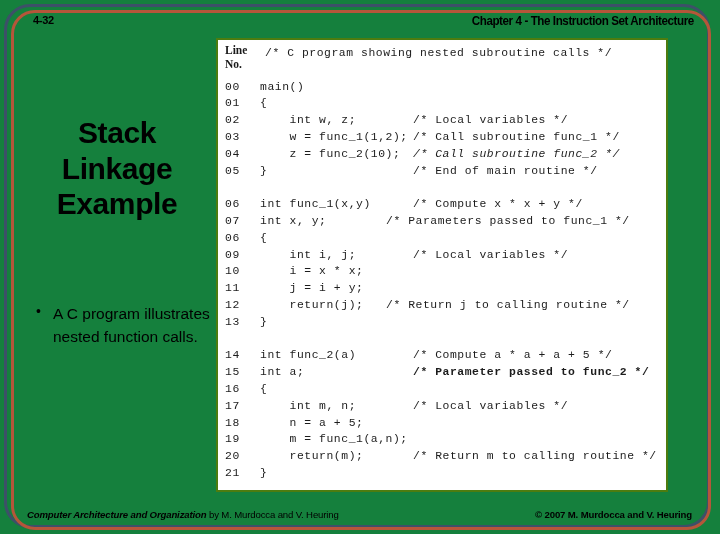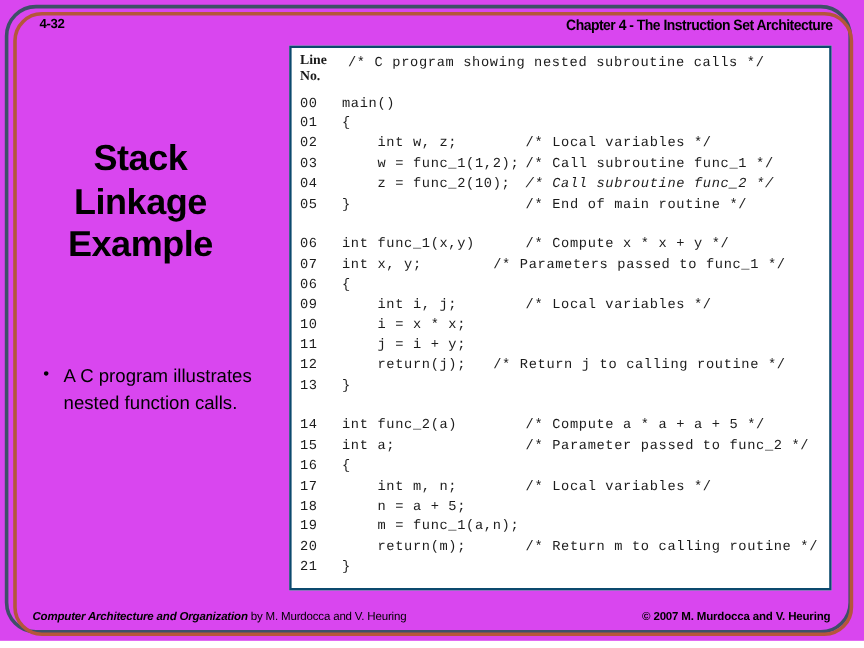--- a/index.html
+++ b/index.html
@@ -11,21 +11,21 @@
     width: 720px;
     height: 540px;
     overflow: hidden;
     font-family: "Liberation Sans", sans-serif;
   }
 
   #slide {
     position: relative;
     width: 720px;
     height: 540px;
-    background: #d946ef;
+    background: #15803d;
   }
 
   
   .frame-outer {
     position: absolute;
     left: 4px;
     top: 4px;
     width: 706px;
     height: 524px;
     border: 3px solid #3d5068;
@@ -128,25 +128,24 @@
     line-height: 1.5;
   }
 
   
   .code-box {
     position: absolute;
     left: 216px;
     top: 38px;
     width: 452px;
     height: 454px;
-    border: 2px solid #0c4a6e;
+    border: 2px solid #4d7c0f;
     background: #ffffff;
     box-sizing: border-box;
     overflow: hidden;
-    margin-left: 25px;
   }
   .code-head {
     position: absolute;
     left: 7px;
     top: 4px;
     width: 34px;
     font-family: "Liberation Serif", serif;
     font-weight: bold;
     font-size: 11.5px;
     line-height: 1.18;
@@ -269,21 +268,21 @@
         <div class="code-row"><span class="ln">06</span><span class="src">int func_1(x,y)</span><span class="cmt" style="left: 195px;">/* Compute x * x + y */</span></div>
         <div class="code-row"><span class="ln">07</span><span class="src">int x, y;</span><span class="cmt" style="left: 168px;">/* Parameters passed to func_1 */</span></div>
         <div class="code-row"><span class="ln">06</span><span class="src">{</span></div>
         <div class="code-row"><span class="ln">09</span><span class="src">    int i, j;</span><span class="cmt" style="left: 195px;">/* Local variables */</span></div>
         <div class="code-row"><span class="ln">10</span><span class="src">    i = x * x;</span></div>
         <div class="code-row"><span class="ln">11</span><span class="src">    j = i + y;</span></div>
         <div class="code-row"><span class="ln">12</span><span class="src">    return(j);</span><span class="cmt" style="left: 168px;">/* Return j to calling routine */</span></div>
         <div class="code-row"><span class="ln">13</span><span class="src">}</span></div>
         <div class="code-row spacer"></div>
         <div class="code-row"><span class="ln">14</span><span class="src">int func_2(a)</span><span class="cmt" style="left: 195px;">/* Compute a * a + a + 5 */</span></div>
-        <div class="code-row"><span class="ln">15</span><span class="src">int a;</span><span class="cmt" style="left: 195px;">/* Parameter passed to func_2 */</span></div>
+        <div class="code-row"><span class="ln">15</span><span class="src">int a;</span><span class="cmt" style="left: 195px; font-weight: bold;">/* Parameter passed to func_2 */</span></div>
         <div class="code-row"><span class="ln">16</span><span class="src">{</span></div>
         <div class="code-row"><span class="ln">17</span><span class="src">    int m, n;</span><span class="cmt" style="left: 195px;">/* Local variables */</span></div>
         <div class="code-row"><span class="ln">18</span><span class="src">    n = a + 5;</span></div>
         <div class="code-row"><span class="ln">19</span><span class="src">    m = func_1(a,n);</span></div>
         <div class="code-row"><span class="ln">20</span><span class="src">    return(m);</span><span class="cmt" style="left: 195px;">/* Return m to calling routine */</span></div>
         <div class="code-row"><span class="ln">21</span><span class="src">}</span></div>
       </div>
   </div>
 
   <div class="footer">

